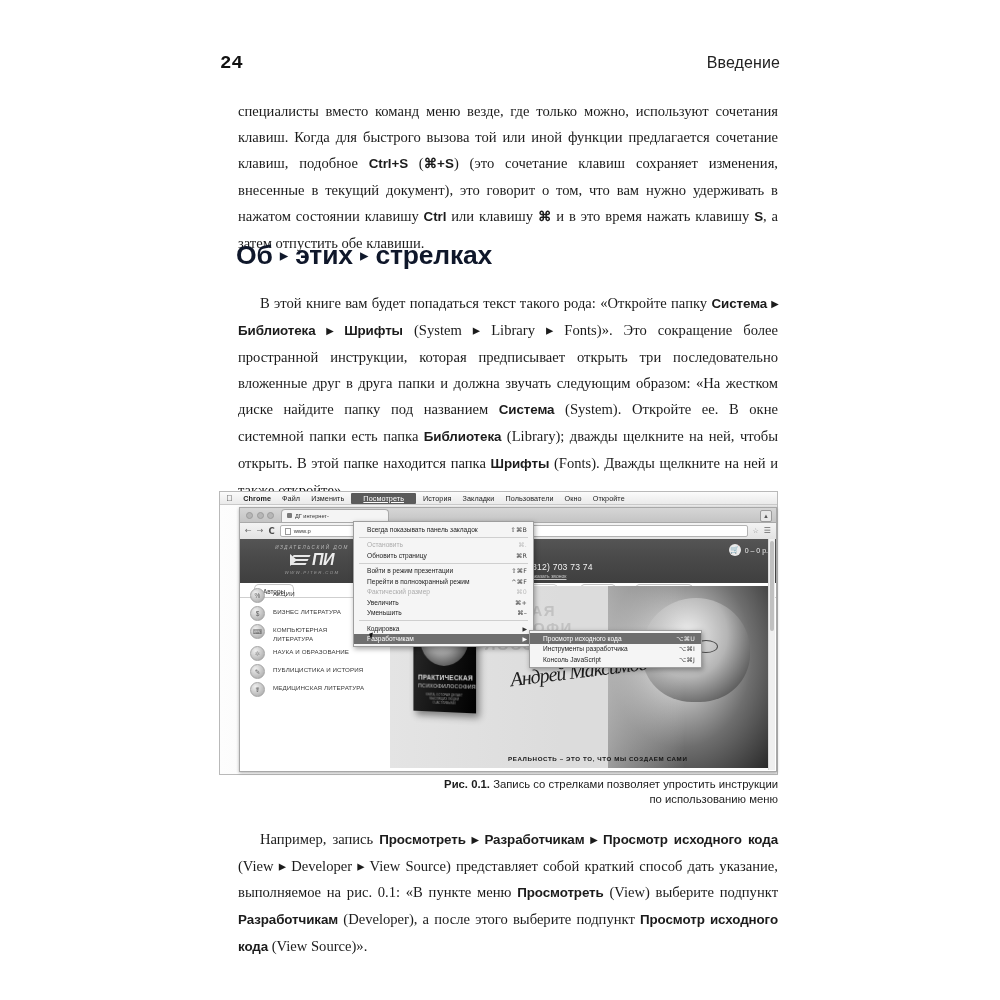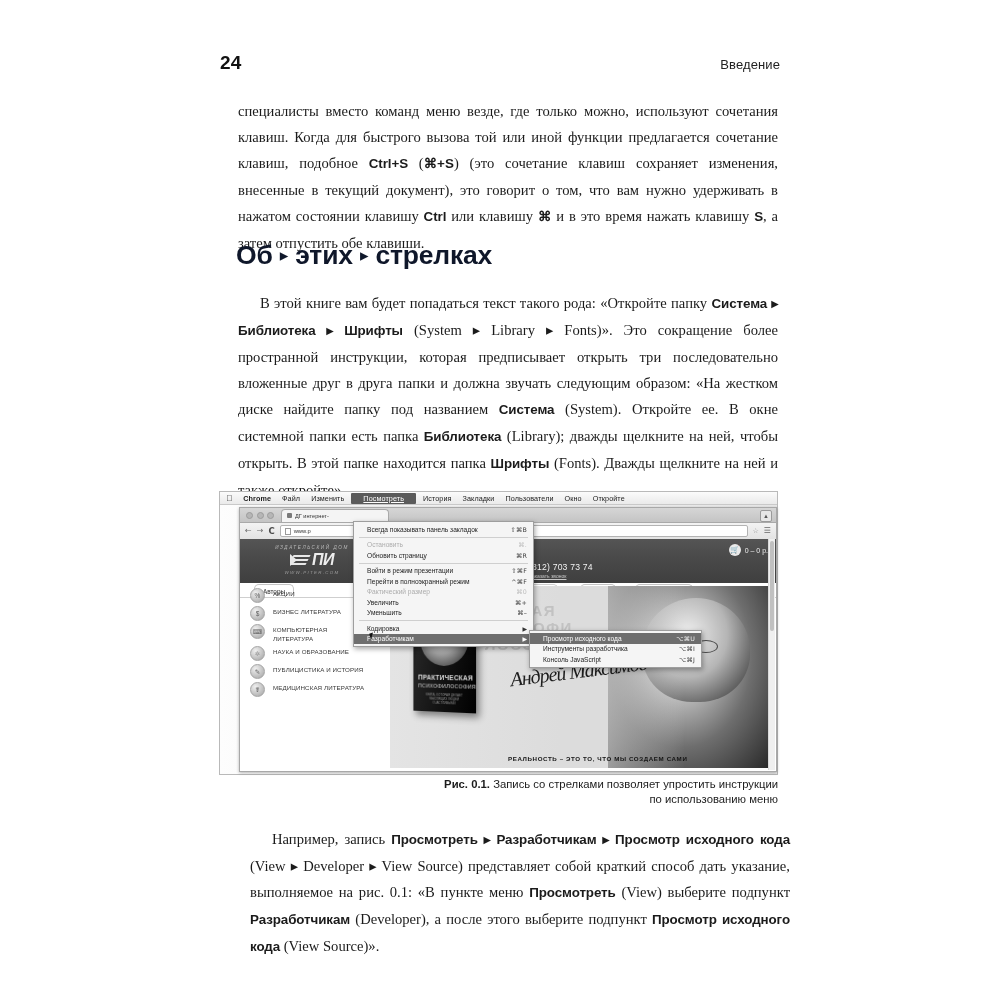--- a/index.html
+++ b/index.html
@@ -11,26 +11,26 @@
     overflow:hidden;
   }
   .page{position:relative;width:1000px;height:1000px;}
 
   
   .running-head{
     position:absolute;left:220px;top:52px;width:560px;
     display:flex;align-items:baseline;justify-content:space-between;
   }
   .folio{
-    font-family:Liberation Sans, sans-serif;
+    font-family:Liberation Mono, monospace;
     font-weight:bold;font-size:19px;letter-spacing:.2px;color:#111;
   }
   .rh-title{
     font-family:"Liberation Sans", sans-serif;
-    font-size:13px;color:#222;letter-spacing:.1px;
+    font-size:16px;color:#222;letter-spacing:.1px;
   }
 
   
   .col{position:absolute;left:238px;width:540px;}
   p.body{
     margin:0;
     font-size:14.6px;
     line-height:26px;
     text-align:justify;
     text-justify:inter-word;
@@ -503,17 +503,17 @@
 
       </div>
     </div>
   </div>
 
   <div class="caption">
     <b>Рис. 0.1.</b><span> Запись со стрелками позволяет упростить инструкции</span><br>
     <span>по использованию меню</span>
   </div>
 
-  <div class="col" style="top:826px;margin-left:12px;">
+  <div class="col" style="top:826px;">
     <p class="body indent"><span>Например, запись </span><span class="sans">Просмотреть ▸ Разработчикам ▸ Просмотр исходного кода</span><span> (View ▸ Developer ▸ View Source) представляет собой краткий способ дать указание, выполняемое на рис. 0.1: «В пункте меню </span><span class="sans">Просмотреть</span><span> (View) выберите подпункт </span><span class="sans">Раз­работчикам</span><span> (Developer), а после этого выберите подпункт </span><span class="sans">Просмотр исходного кода</span><span> (View Source)».</span></p>
   </div>
 
 </div>
 
 </body></html>

